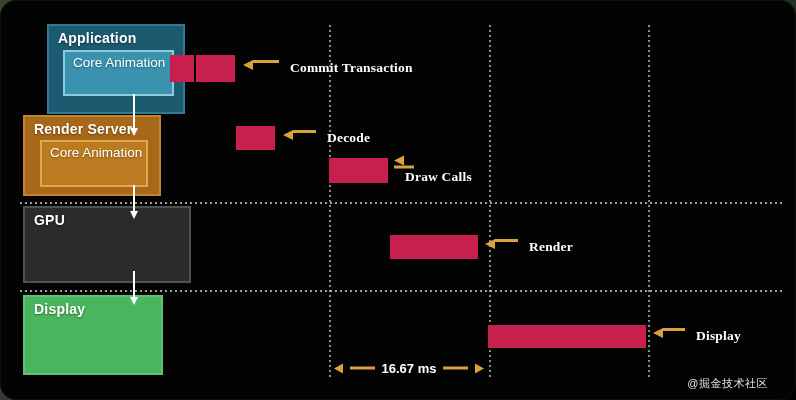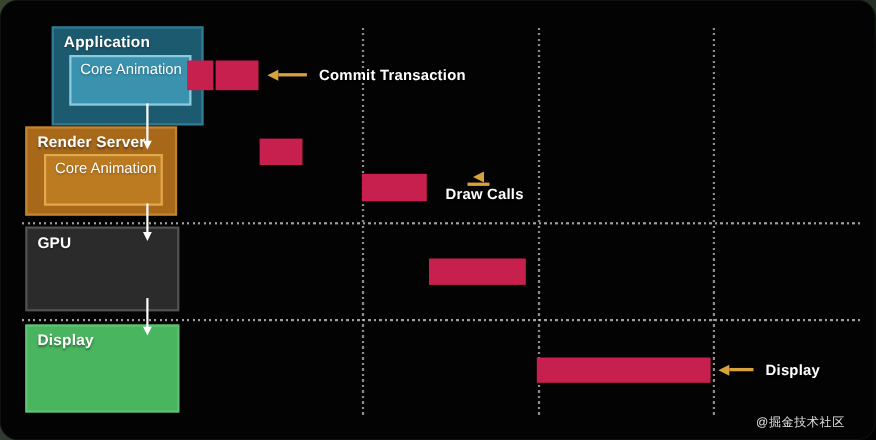--- a/index.html
+++ b/index.html
@@ -26,21 +26,21 @@
   .inner-box{position:absolute;box-sizing:border-box;border:2px solid;}
   .inner-box-label{padding:3px 0 0 8px;font-size:13.5px;font-weight:400;
     text-shadow:0 1px 2px rgba(0,0,0,.35);}
   
   .flow-arrow{position:absolute;width:2px;background:#fff;}
   .flow-arrow::after{content:"";position:absolute;left:-3.5px;bottom:-7px;width:0;height:0;
     border-left:4.5px solid transparent;border-right:4.5px solid transparent;border-top:8px solid #fff;}
   
   .tbar{position:absolute;}
   
-  .callout{position:absolute;display:flex;align-items:center;transform:translateY(-50%);}
+  .callout{position:absolute;display:flex;align-items:flex-start;transform:translateY(-50%);font-family:Liberation Serif, serif;}
   .chead{width:0;height:0;border-top:5px solid transparent;border-bottom:5px solid transparent;
     border-right:10px solid var(--gold);}
   .cshaft{height:3px;background:var(--gold);}
   .clabel{margin-left:11px;font-size:13.5px;font-weight:700;white-space:nowrap;letter-spacing:.2px;
     text-shadow:0 1px 2px rgba(0,0,0,.5);}
   
   .interval{position:absolute;display:flex;align-items:center;gap:7px;transform:translateY(-50%);}
   .ihead{width:0;height:0;border-top:5px solid transparent;border-bottom:5px solid transparent;}
   .ihead.left{border-right:9px solid var(--gold);}
   .ihead.right{border-left:9px solid var(--gold);}
@@ -73,21 +73,21 @@
       <div class="inner-box" style="left: 14px; top: 24px; width: 111px; height: 46px; background: rgb(58, 146, 174); border-color: rgb(140, 202, 221);">
         <div class="inner-box-label">Core Animation</div>
       </div>
     </div>
     <div class="stage-box" style="left: 23px; top: 115px; width: 138px; height: 81px; background: rgb(168, 104, 26); border-color: rgb(193, 132, 47);">
       <div class="stage-box-label">Render Server</div>
       <div class="inner-box" style="left: 15px; top: 23px; width: 108px; height: 47px; background: rgb(188, 123, 32); border-color: rgb(225, 169, 77);">
         <div class="inner-box-label">Core Animation</div>
       </div>
     </div>
-    <div class="stage-box" style="left: 23px; top: 206px; width: 140px; height: 77px; background: rgb(43, 43, 43); border-color: rgb(81, 81, 81);">
+    <div class="stage-box" style="left: 23px; top: 206px; width: 168px; height: 77px; background: rgb(43, 43, 43); border-color: rgb(81, 81, 81);">
       <div class="stage-box-label">GPU</div>
     </div>
     <div class="stage-box" style="left: 23px; top: 295px; width: 140px; height: 80px; background: rgb(74, 181, 95); border-color: rgb(95, 193, 114);">
       <div class="stage-box-label">Display</div>
     </div>
   </div>
 
   <div class="layer" id="flow-layer">
       <div class="flow-arrow" style="left: 133px; top: 94px; height: 35px;"></div>
       <div class="flow-arrow" style="left: 133px; top: 185px; height: 27px;"></div>
@@ -100,27 +100,44 @@
       <div class="tbar" style="left: 329px; top: 158px; width: 59px; height: 25px; background: rgb(199, 32, 78);"></div>
       <div class="tbar" style="left: 390px; top: 235px; width: 88px; height: 24px; background: rgb(199, 32, 78);"></div>
       <div class="tbar" style="left: 488px; top: 325px; width: 158px; height: 23px; background: rgb(199, 32, 78);"></div>
     </div>
   <div class="layer" id="callouts-layer">
       <div class="callout" style="left: 243px; top: 68px;">
         <div class="chead"></div>
         <div class="cshaft" style="width: 26px;"></div>
         <div class="clabel">Commit Transaction</div>
       </div>
+      <div class="callout" style="left: 283px; top: 138px;">
+        <div class="chead"></div>
+        <div class="cshaft" style="width: 23px;"></div>
+        <div class="clabel">Decode</div>
+      </div>
       <div class="callout" style="left: 394px; top: 170px; flex-direction: column;">
         <div class="chead"></div>
         <div class="cshaft" style="width: 20px;"></div>
         <div class="clabel">Draw Calls</div>
+      </div>
+      <div class="callout" style="left: 485px; top: 247px;">
+        <div class="chead"></div>
+        <div class="cshaft" style="width: 23px;"></div>
+        <div class="clabel">Render</div>
       </div>
       <div class="callout" style="left: 653px; top: 336px;">
         <div class="chead"></div>
         <div class="cshaft" style="width: 22px;"></div>
         <div class="clabel">Display</div>
       </div>
     </div>
 
+  <div class="interval" id="interval" style="left: 334px; top: 368px; width: 150px;">
+    <span class="ihead left"></span>
+    <span class="ishaft"></span>
+    <span class="ilabel">16.67 ms</span>
+    <span class="ishaft"></span>
+    <span class="ihead right"></span>
+  </div>
 
   <div class="watermark">@掘金技术社区</div>
 </div>
 
 </body></html>

